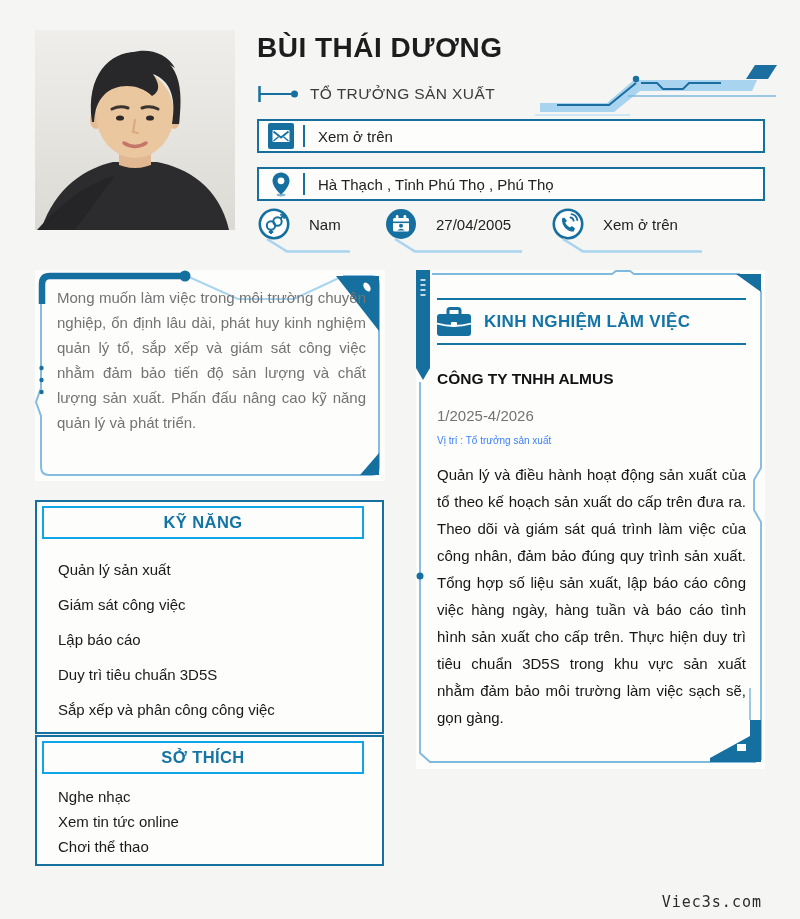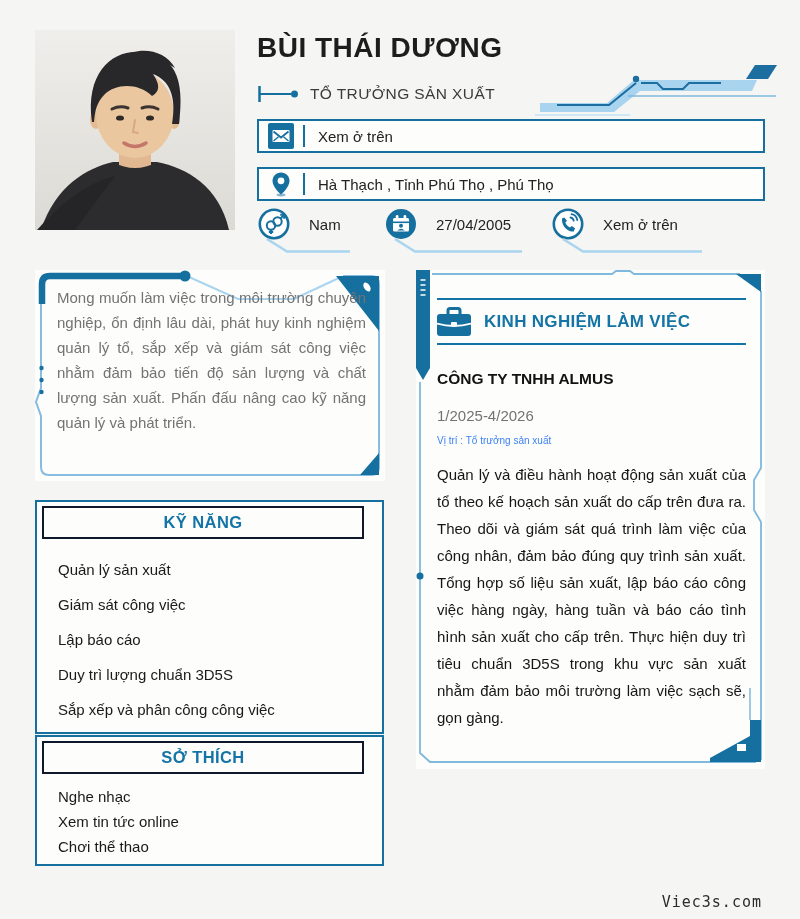--- a/index.html
+++ b/index.html
@@ -35,21 +35,21 @@
     position:absolute;left:22px;right:19px;top:15px;
     font-size:15px;line-height:25px;text-align:justify;color:#737373;
   }
   .panel{
     position:absolute;left:35px;width:349px;background:#fdfdfc;
     border:2px solid #156f9f;box-sizing:border-box;
   }
   .panel.skills{top:500px;height:234px;}
   .panel.hobbies{top:735px;height:131px;}
   .panel-header{
-    margin:4px 18px 0 5px;height:29px;border:2px solid #0f172a;
+    margin:4px 18px 0 5px;height:29px;border:2px solid #0ea5e9;
     display:flex;align-items:center;justify-content:center;
     font-size:16.5px;font-weight:bold;color:#1374a5;letter-spacing:.4px;
   }
   ul.plain{list-style:none;margin:0;padding:0 18px 0 21px;}
   .skills ul.plain{margin-top:13px;}
   .skills li{height:35px;display:flex;align-items:center;font-size:15px;color:#1a1a1a;}
   .hobbies ul.plain{margin-top:10px;}
   .hobbies li{height:25px;display:flex;align-items:center;font-size:15px;color:#1a1a1a;}
   
   .experience{position:absolute;left:416px;top:270px;width:349px;height:499px;background:#fdfdfc;}
@@ -209,21 +209,21 @@
     </svg>
     <div class="obj-text">Mong muốn làm việc trong môi trường chuyên nghiệp, ổn định lâu dài, phát huy kinh nghiệm quản lý tổ, sắp xếp và giám sát công việc nhằm đảm bảo tiến độ sản lượng và chất lượng sản xuất. Phấn đấu nâng cao kỹ năng quản lý và phát triển.</div>
   </div>
 
   <div class="panel skills">
     <div class="panel-header">KỸ NĂNG</div>
     <ul class="plain">
       <li>Quản lý sản xuất</li>
       <li>Giám sát công việc</li>
       <li>Lập báo cáo</li>
-      <li>Duy trì lượng chuẩn 3D5S</li>
+      <li>Duy trì tiêu chuẩn 3D5S</li>
       <li>Sắp xếp và phân công công việc</li>
     </ul>
   </div>
 
   <div class="panel hobbies">
     <div class="panel-header">SỞ THÍCH</div>
     <ul class="plain">
       <li>Nghe nhạc</li>
       <li>Xem tin tức online</li>
       <li>Chơi thể thao</li>

